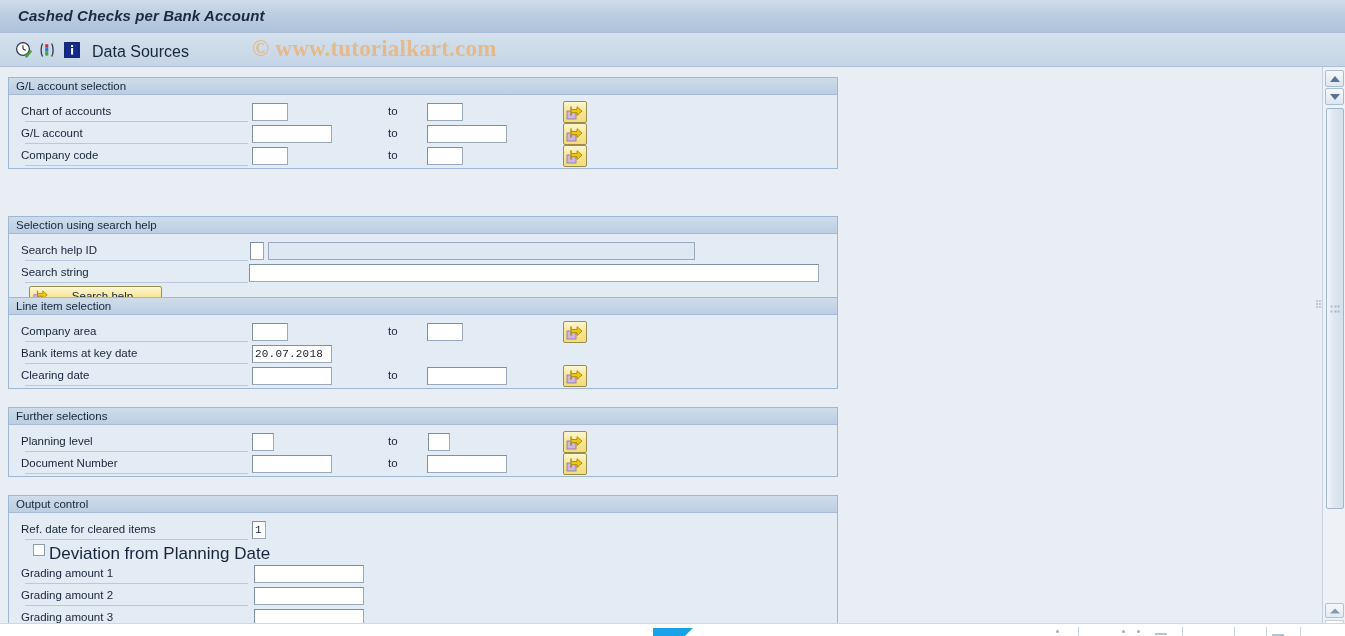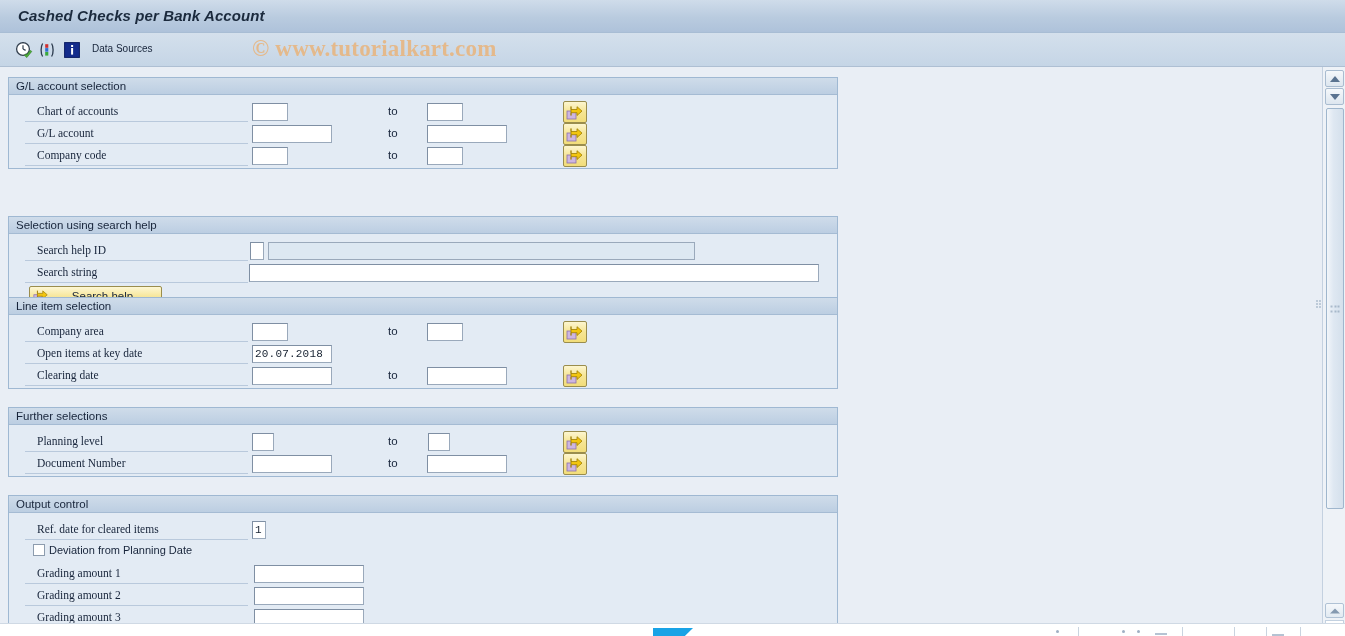--- a/index.html
+++ b/index.html
@@ -49,21 +49,21 @@
   .tb-icon {
     position: absolute;
     top: 8px;
     width: 18px; height: 18px;
     cursor: pointer;
   }
   .tb-icon svg { display:block; }
   .tb-label {
     position: absolute;
     left: 92px; top: 10px;
-    font-size: 10px;
+    font-size: 16px;
     color: #17243a;
     white-space: nowrap;
   }
   .watermark {
     position: absolute;
     left: 252px; top: 36px;
     font-family: "Liberation Serif", serif;
     font-size: 23px;
     font-weight: bold;
     color: #e6b887;
@@ -99,25 +99,24 @@
     line-height: 17px;
     color: #17243a;
     white-space: nowrap;
   }
   .panel-body { position: relative; }
 
   
   .row { position: absolute; left: 0; height: 22px; width: 100%; }
   .lbl {
     position: absolute;
-    left: 28px; top: 4px;
+    left: 12px; top: 4px;
     font-size: 11.5px;
     color: #17243a;
     white-space: nowrap;
-    font-family: Liberation Serif, serif;
   }
   .lbl-underline {
     position: absolute;
     left: 16px;
     height: 1px;
     background: #b9c9dc;
   }
   .to {
     position: absolute;
     top: 4px;
@@ -185,21 +184,21 @@
     position: absolute;
     top: 3px;
     width: 12px; height: 12px;
     background: #ffffff;
     border: 1px solid #8d9cae;
     cursor: pointer;
   }
   .cblabel {
     position: absolute;
     top: 3px;
-    font-size: 11px;
+    font-size: 17px;
     color: #17243a;
     white-space: nowrap;
   }
 
   
   .vscroll {
     position: absolute;
     right: 0; top: 67px;
     width: 23px; height: 569px;
     background: #eef2f7;
@@ -446,21 +445,21 @@
           <input class="inp" style="left: 418px; width: 36px;" value="">
           <button class="ms-btn" style="left:554px; top:0px;">
             <svg width="18" height="16" viewBox="0 0 18 16">
               <rect x="1" y="6" width="9" height="8" fill="#cdb6e0" stroke="#8b6fa8" stroke-width=".8"></rect>
               <path d="M5 2 L5 5 L11 5 L11 2.2 L16 6.6 L11 11 L11 8.2 L5 8.2 L5 11 Z" fill="#f2c50e" stroke="#a07d00" stroke-width=".8" transform="translate(0,-0.5)"></path>
             </svg>
           </button>
         </div>
 
         <div class="row" style="top:28px;">
-          <div class="lbl">Open items at key date</div>
+          <div class="lbl">Bank items at key date</div>
           <div class="lbl-underline" style="top:20px; width:223px;"></div>
           <input class="inp mono-date" style="left: 243px; width: 80px;" value="20.07.2018">
         </div>
 
         <div class="row" style="top:50px;">
           <div class="lbl">Clearing date</div>
           <div class="lbl-underline" style="top:20px; width:223px;"></div>
           <input class="inp" style="left: 243px; width: 80px;" value="">
           <div class="to" style="left:379px;">to</div>
           <input class="inp" style="left: 418px; width: 80px;" value="">

